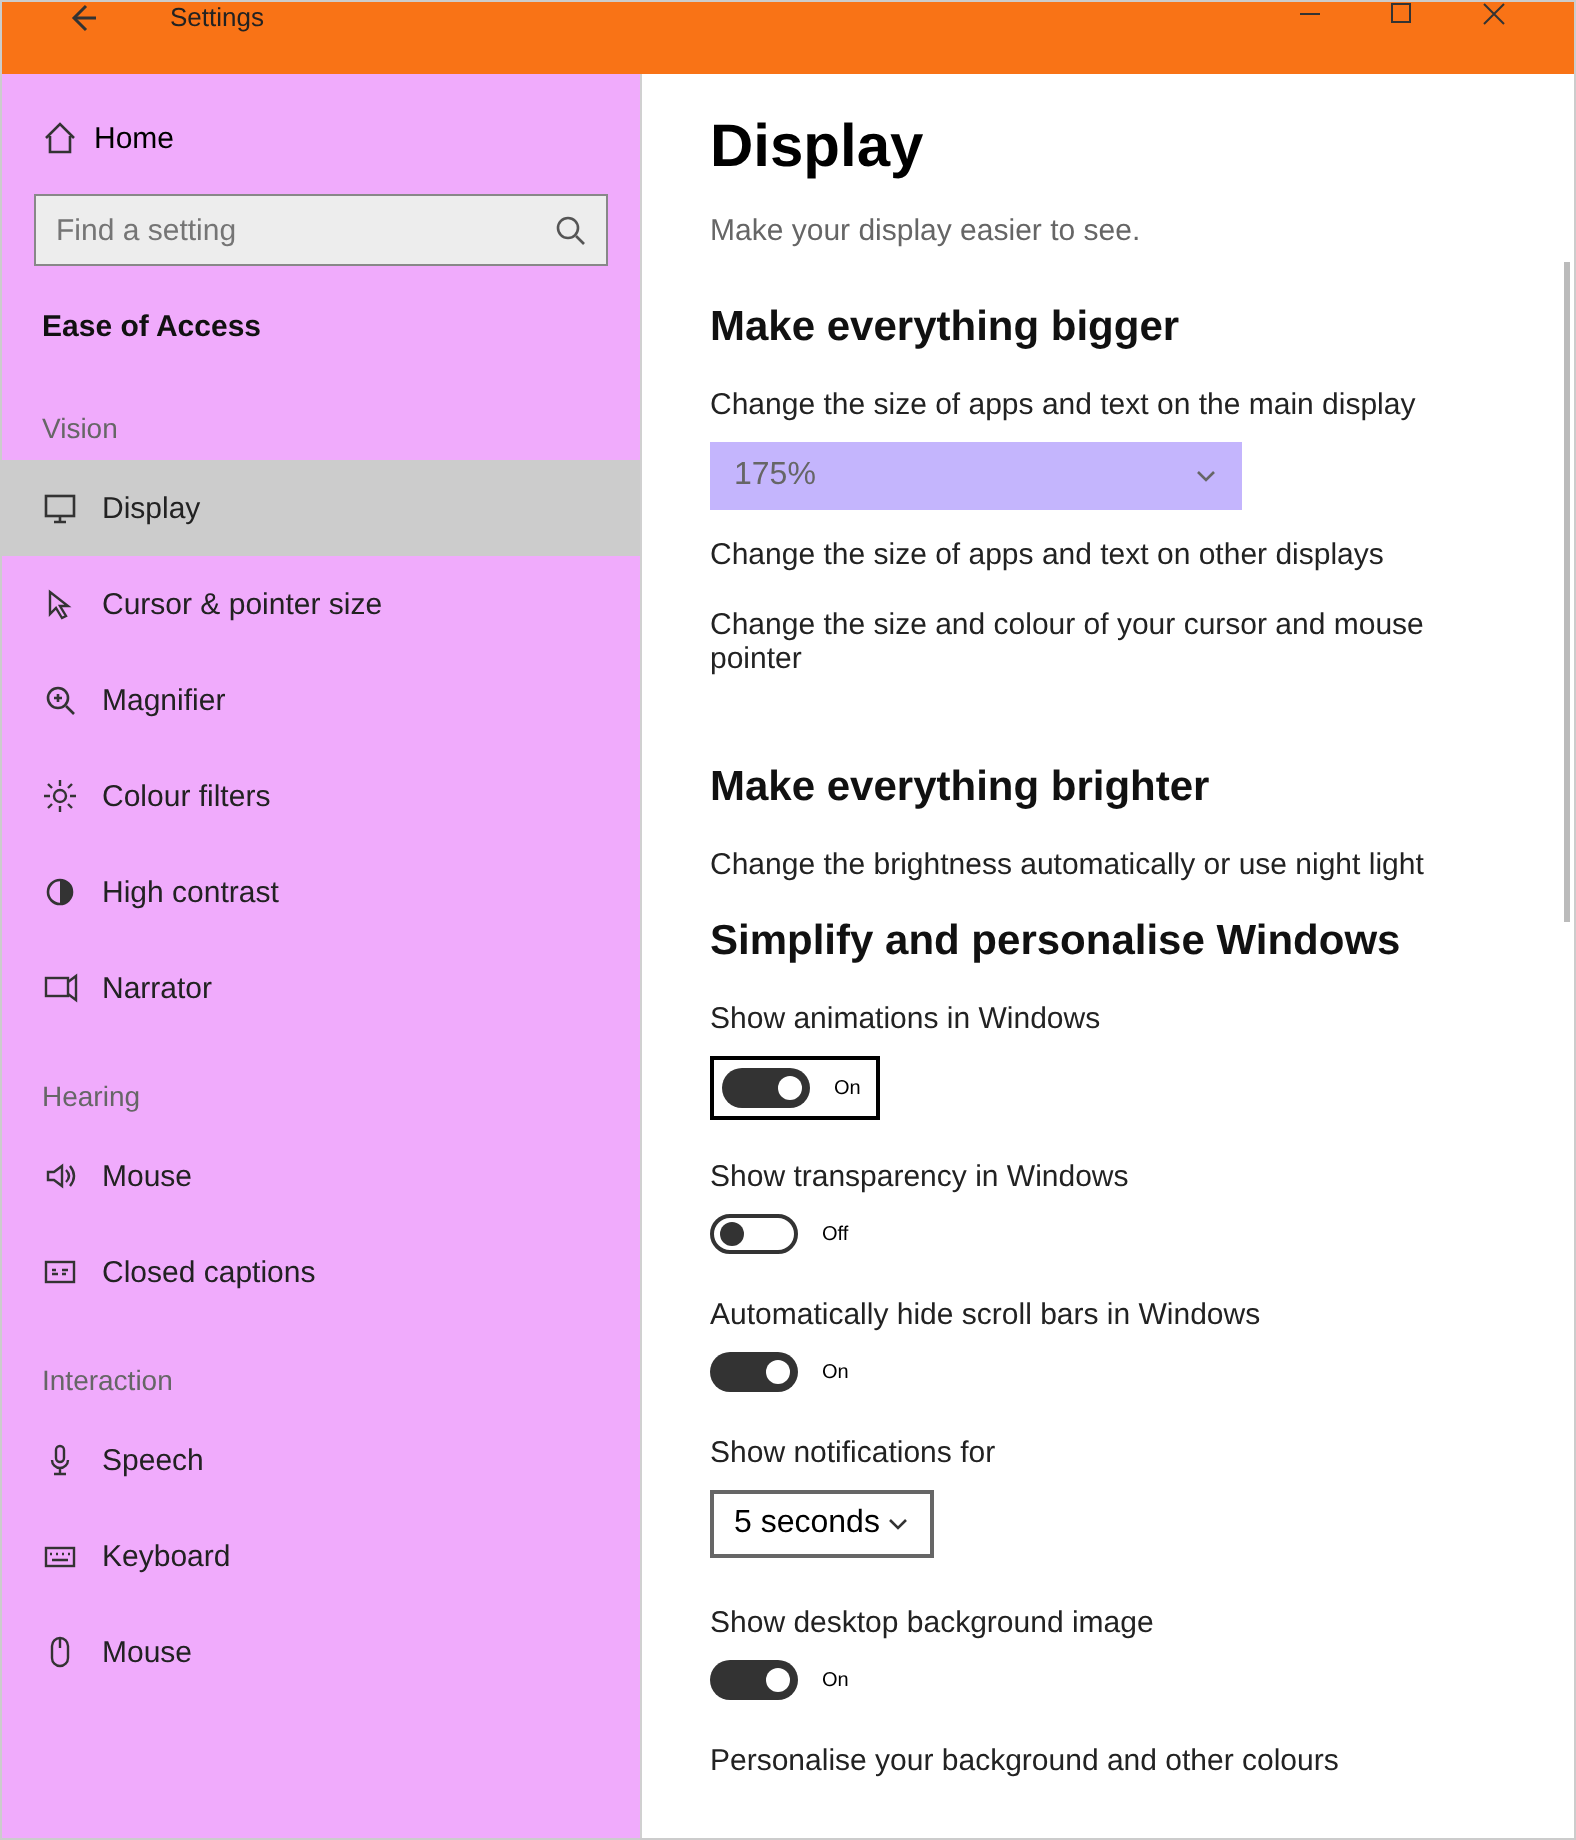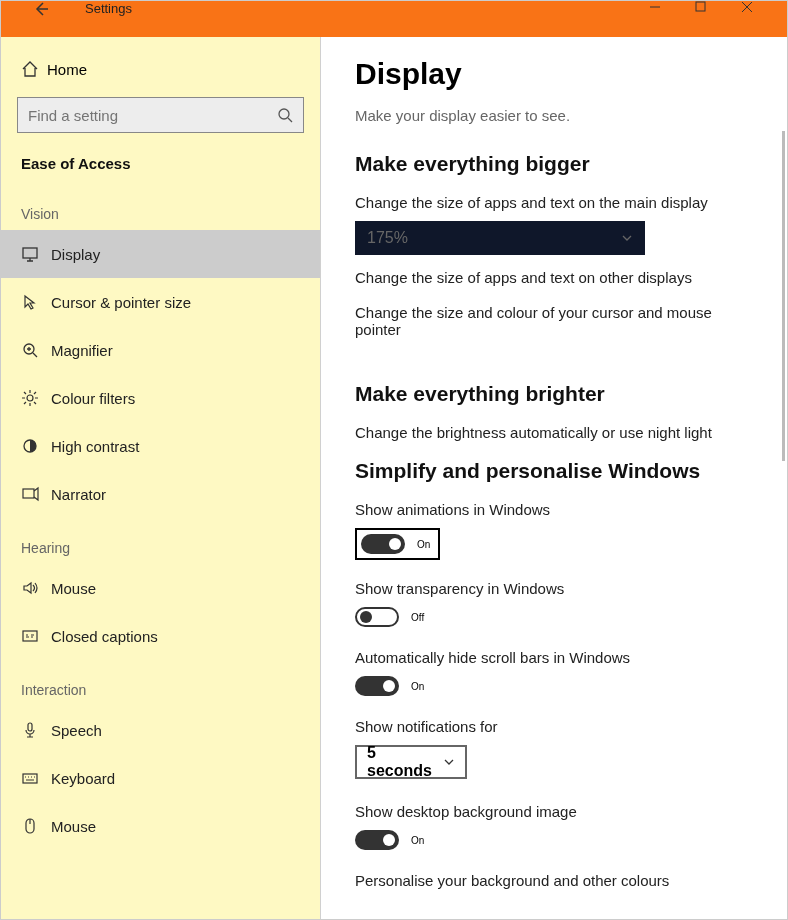--- a/index.html
+++ b/index.html
@@ -3,49 +3,49 @@
 <meta charset="utf-8">
 <style>
   * { box-sizing: border-box; margin: 0; padding: 0; font-family: "Segoe UI", sans-serif; }
   body { width: 788px; height: 920px; background: #fff; overflow: hidden; border:1px solid #ccc;}
   .titlebar { height: 36px; display: flex; align-items: flex-start; background: #f97316; padding-left: 32px; }
   .titlebar .back { width: 46px; text-align: center; font-size: 16px; }
   .titlebar .title { font-size: 13px; color: #222; margin-left:6px;}
   .titlebar .spacer { flex: 1; }
   .titlebar .winbtn { width: 46px; height:36px; text-align: center; font-size: 13px; line-height:36px;}
   .app { display: flex; height: 884px; }
-  .sidebar { width: 320px; background: #fef9c3; display: flex; flex-direction: column; padding-top: 10px; border-right:1px solid #d0d0d0;}
+  .sidebar { width: 320px; background: #f0abfc; display: flex; flex-direction: column; padding-top: 10px; border-right:1px solid #d0d0d0;}
   .home { display: flex; align-items: center; height: 44px; padding-left: 20px; font-size:15px;}
   .home .icon { width:26px; color:#333;}
   .searchbox { margin: 6px 16px 16px 16px; height: 36px; border: 1px solid #888; background:#ededed; display:flex; align-items:center; padding:0 10px;}
   .searchbox input { flex:1; border:none; background:transparent; font-size:15px; outline:none; color:#666;}
   .searchbox .sicon { color:#555; font-size:14px;}
   .groupheader { font-size:15px; font-weight:600; padding: 6px 20px 12px 20px; color:#111;}
   .catlabel { font-size:14px; color:#666; padding: 22px 4px 8px 20px;}
   .navitem { display:flex; align-items:center; height:48px; padding-left:20px; font-size:15px; color:#222; cursor:default;}
   .navitem .nicon { width:30px; color:#333;}
   .navitem.selected { background:#ccc;}
   .content { flex:1; padding: 20px 34px 0 34px; overflow:hidden; position:relative;}
   .content h1 { font-size:30px; font-weight:600; margin-bottom:16px;}
   .content .sub { font-size:15px; color:#666; margin-bottom:28px;}
   .content h2 { font-size:21px; font-weight:600; margin-bottom:18px; color:#111;}
   .content .lab { font-size:15px; color:#222; margin-bottom:10px;}
-  .dropdown { width:290px; height:34px; background:#0f172a; color:#666; display:flex; align-items:center; padding:0 12px; justify-content:space-between; margin-bottom:14px;}
+  .dropdown { width:266px; height:34px; background:#c4b5fd; color:#666; display:flex; align-items:center; padding:0 12px; justify-content:space-between; margin-bottom:14px;}
   .dropdown .chev { font-size:12px;}
   .linkish { font-size:15px; color:#222; margin-bottom:18px;}
   .toggle-row { display:flex; align-items:center; margin-bottom:22px;}
   .toggle { width:44px; height:20px; border-radius:10px; position:relative; margin-right:12px;}
   .toggle.on { background:#333; }
   .toggle.off { background:#fff; border:2px solid #333; }
   .toggle .knob { width:12px; height:12px; border-radius:50%; position:absolute; top:4px;}
   .toggle.on .knob { background:#fff; right:4px;}
   .toggle.off .knob { background:#333; left:3px; top:2px;}
   .toggle-label { font-size:10px;}
   .highlight-box { border:2px solid #000; display:inline-flex; align-items:center; padding:4px 8px 4px 4px; margin-bottom:20px;}
-  .smalldropdown { width:112px; height:34px; border:2px solid #666; display:flex; align-items:center; justify-content:space-between; padding:0 10px; margin-bottom:24px;font-weight:bold;}
+  .smalldropdown { width:112px; height:34px; border:2px solid #666; display:flex; align-items:center; justify-content:space-between; padding:0 10px; margin-bottom:24px;}
   .scrollind { position:absolute; right:2px; top:94px; width:3px; height:330px; background:#bbb;}
   svg { display:block;}
 </style>
 </head>
 <body>
 
 <div class="titlebar">
   <div class="back">
     <svg width="16" height="16" viewBox="0 0 16 16">
         <path d="M10 2 L4 8 L10 14" stroke="#333" stroke-width="1.5" fill="none"></path>

